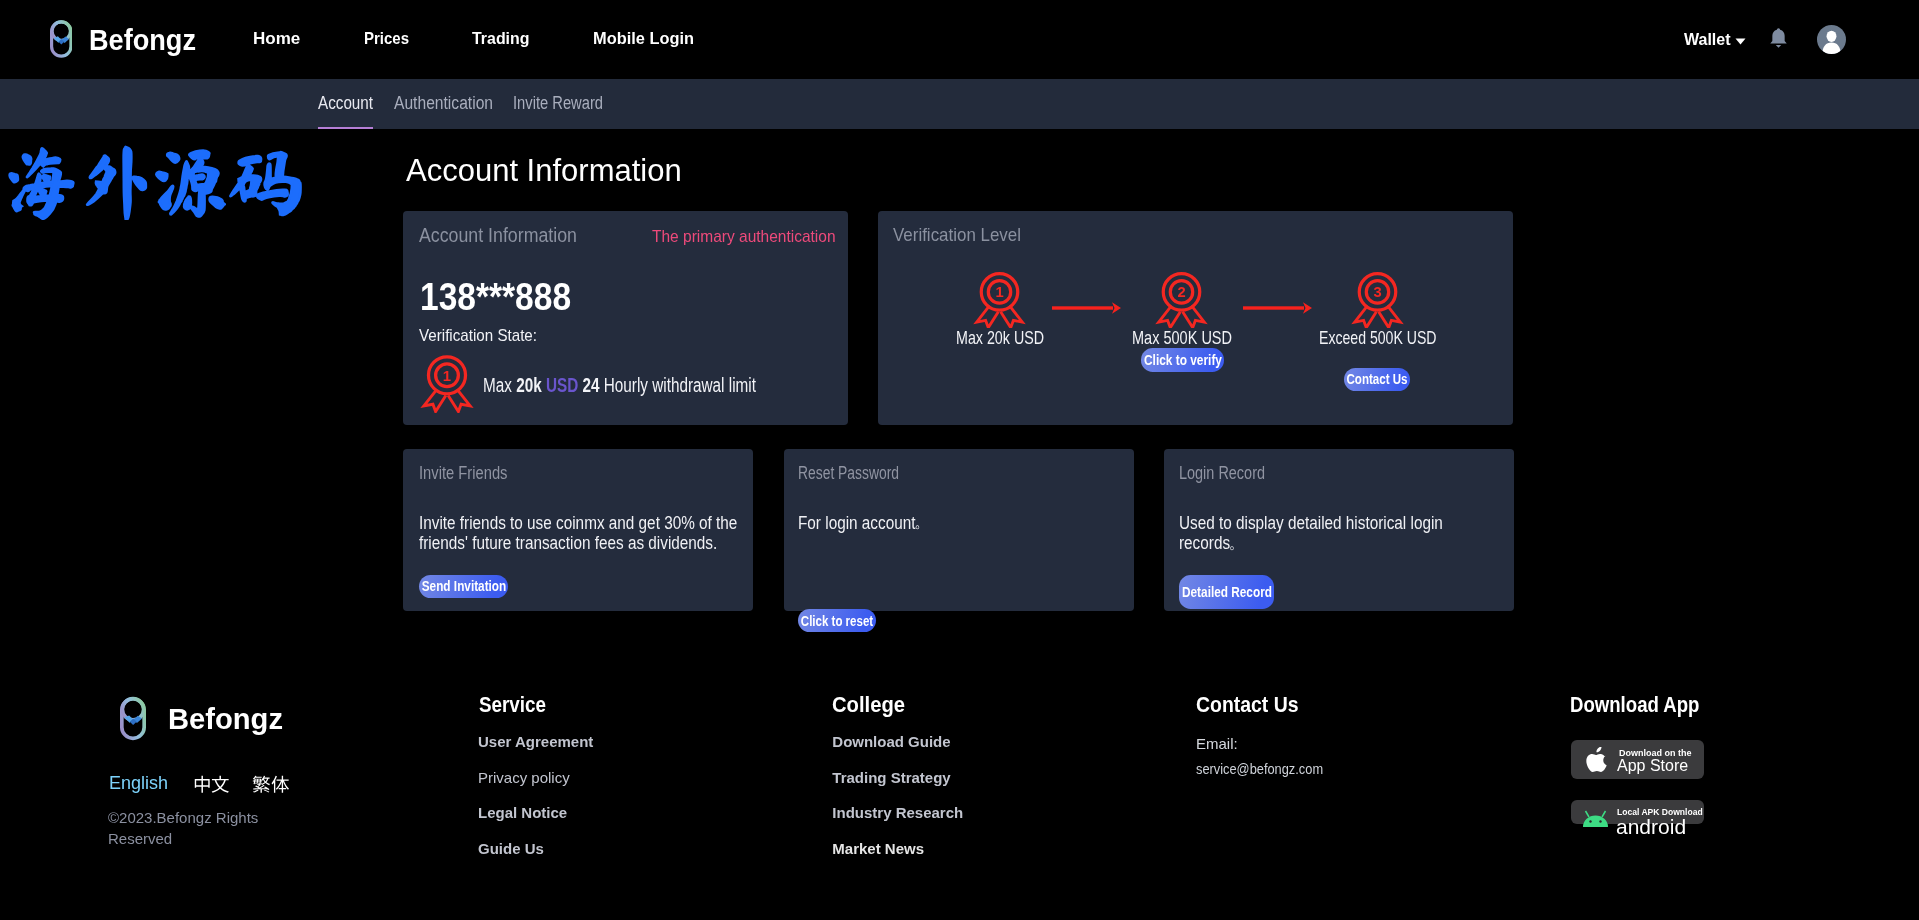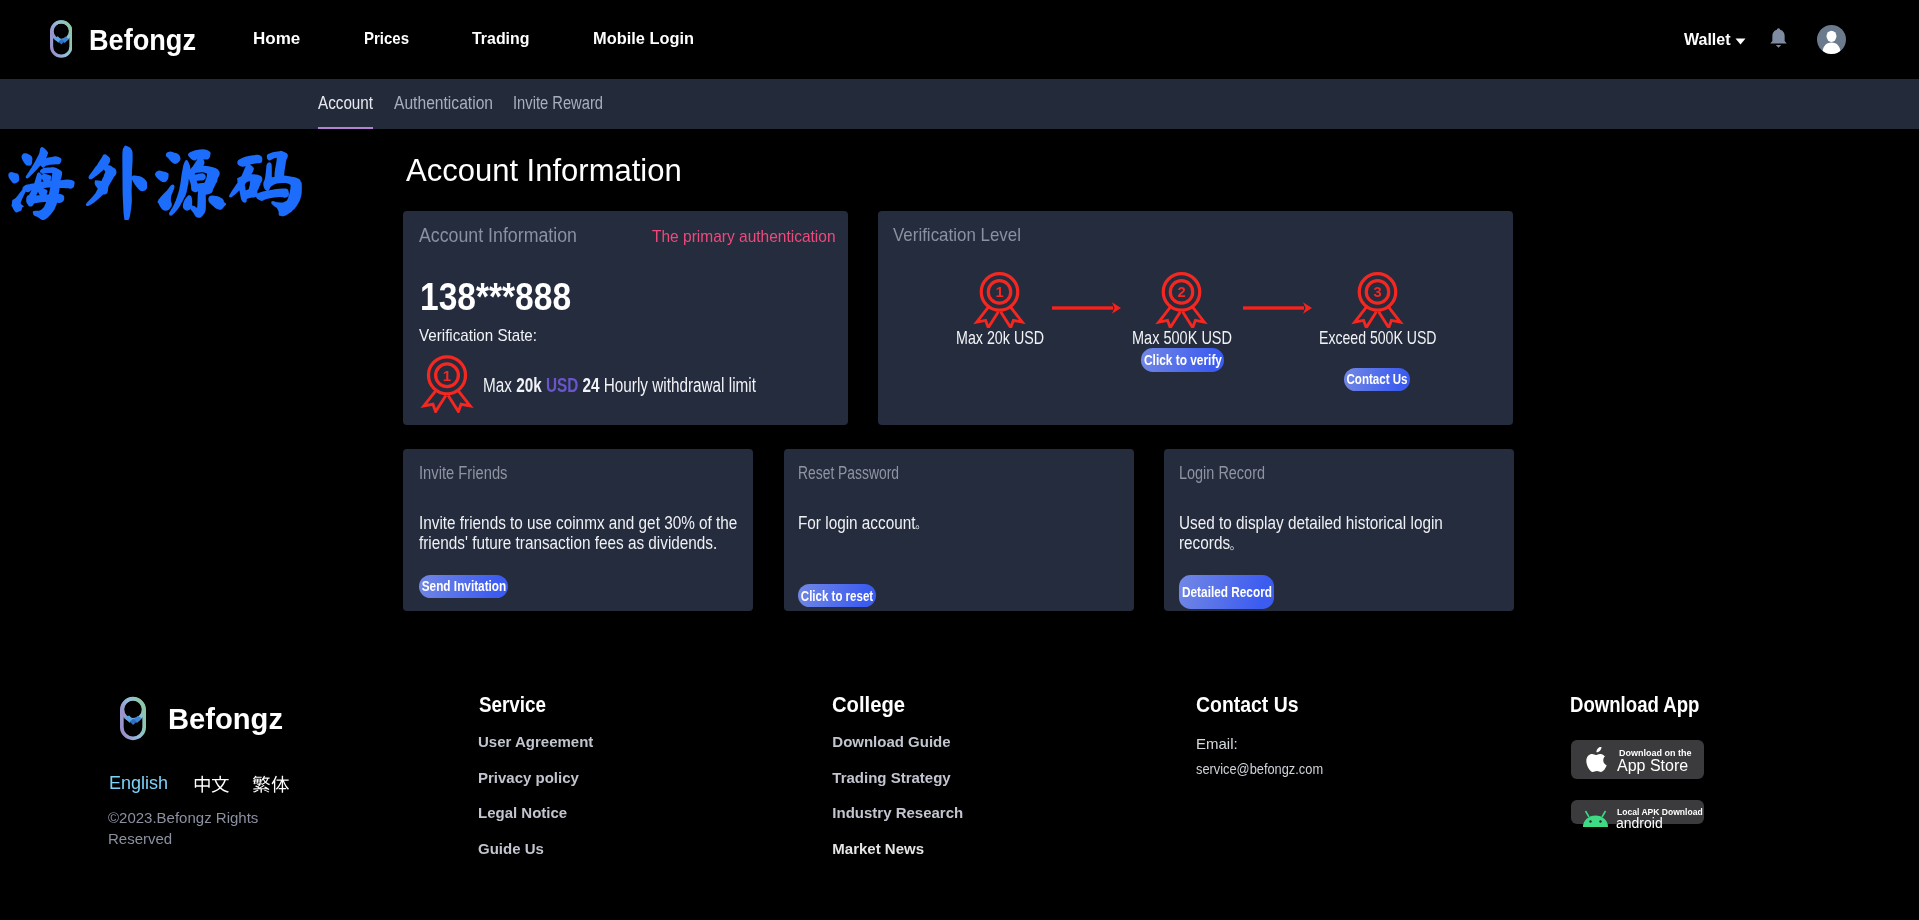--- a/index.html
+++ b/index.html
@@ -34,21 +34,21 @@
 <div class="t" style="left:798.3px;top:464.6px;font-size:17.5px;color:#9094a2;line-height:17.5px;transform:scaleX(0.793)">Reset Password</div>
 <div class="t" style="left:1179.3px;top:464.6px;font-size:17.5px;color:#9094a2;line-height:17.5px;transform:scaleX(0.826)">Login Record</div>
 <div class="t" style="left:168px;top:703.5px;font-size:30px;color:#fff;line-height:30px;font-weight:bold;transform:scaleX(0.972)">Befongz</div>
 <div class="t" style="left:109px;top:773.9px;font-size:18px;color:#7dd3fc;line-height:18px">English</div>
 <div class="t" style="left:108px;top:806.5px;font-size:15px;color:#8b90a0;line-height:21.4px">©2023.Befongz Rights<br>Reserved</div>
 <div class="t" style="left:478.5px;top:694.5px;font-size:21.5px;color:#fff;line-height:21.5px;font-weight:bold;transform:scaleX(0.876)">Service</div>
 <div class="t" style="left:832.3px;top:694.5px;font-size:21.5px;color:#fff;line-height:21.5px;font-weight:bold;transform:scaleX(0.940)">College</div>
 <div class="t" style="left:1196px;top:694.5px;font-size:21.5px;color:#fff;line-height:21.5px;font-weight:bold;transform:scaleX(0.903)">Contact Us</div>
 <div class="t" style="left:1570px;top:694.5px;font-size:21.5px;color:#fff;line-height:21.5px;font-weight:bold;transform:scaleX(0.865)">Download App</div>
 <div class="t" style="left:478px;top:734.0px;font-size:15px;color:#c2c5cf;line-height:15px;font-weight:bold">User Agreement</div>
-<div class="t" style="left:478px;top:769.5px;font-size:15px;color:#c2c5cf;line-height:15px;font-weight:bold">Privacy policy</div>
+<div class="t" style="left:478px;top:769.5px;font-size:15px;color:#c2c5cf;line-height:15px;font-weight:normal">Privacy policy</div>
 <div class="t" style="left:478px;top:805.0px;font-size:15px;color:#c2c5cf;line-height:15px;font-weight:bold">Legal Notice</div>
 <div class="t" style="left:478px;top:840.5px;font-size:15px;color:#c2c5cf;line-height:15px;font-weight:bold">Guide Us</div>
 <div class="t" style="left:832.3px;top:734.0px;font-size:15px;color:#c2c5cf;line-height:15px;font-weight:bold">Download Guide</div>
 <div class="t" style="left:832.3px;top:769.5px;font-size:15px;color:#c2c5cf;line-height:15px;font-weight:bold">Trading Strategy</div>
 <div class="t" style="left:832.3px;top:805.0px;font-size:15px;color:#c2c5cf;line-height:15px;font-weight:bold">Industry Research</div>
 <div class="t" style="left:832.3px;top:840.5px;font-size:15px;color:#e5e5e5;line-height:15px;font-weight:bold">Market News</div>
 <div class="t" style="left:1196px;top:735.7px;font-size:15px;color:#d5d8dd;line-height:15px">Email:</div>
 <div class="t" style="left:1196px;top:762.4px;font-size:14px;color:#cfd3da;line-height:14px;transform:scaleX(0.916)">service@befongz.com</div>
 <div style="position:absolute;left:318px;top:126.5px;width:55px;height:2.5px;background:#b57fd6"></div>
 <svg style="position:absolute;left:1735px;top:38px" width="11" height="7" viewBox="0 0 11 7">
@@ -173,21 +173,21 @@
     </svg></div>
 <div style="position:absolute;left:1141px;top:348px;width:83px;height:23.5px;background:linear-gradient(105deg,#7388e4 0%,#3c5cf0 85%);border-radius:11.75px;overflow:hidden">
     <div style="position:absolute;left:50%;top:50%;transform:translate(-50%,-52%) scaleX(0.849);font-size:14px;font-weight:bold;color:#fff;white-space:nowrap">Click to verify</div>
   </div>
 <div style="position:absolute;left:1344px;top:367.5px;width:66px;height:23.5px;background:linear-gradient(105deg,#7388e4 0%,#3c5cf0 85%);border-radius:11.75px;overflow:hidden">
     <div style="position:absolute;left:50%;top:50%;transform:translate(-50%,-52%) scaleX(0.825);font-size:14px;font-weight:bold;color:#fff;white-space:nowrap">Contact Us</div>
   </div>
 <div style="position:absolute;left:418.8px;top:574.6px;width:89.5px;height:23.2px;background:linear-gradient(105deg,#7388e4 0%,#3c5cf0 85%);border-radius:11.6px;overflow:hidden">
     <div style="position:absolute;left:50%;top:50%;transform:translate(-50%,-52%) scaleX(0.842);font-size:14px;font-weight:bold;color:#fff;white-space:nowrap">Send Invitation</div>
   </div>
-<div style="position:absolute;left:798.3px;top:584px;width:77.3px;height:23.2px;background:linear-gradient(105deg,#7388e4 0%,#3c5cf0 85%);border-radius:11.6px;overflow:hidden">
+<div style="position:absolute;left:798.3px;top:609px;width:77.3px;height:23.2px;background:linear-gradient(105deg,#7388e4 0%,#3c5cf0 85%);border-radius:11.6px;overflow:hidden">
     <div style="position:absolute;left:50%;top:50%;transform:translate(-50%,-52%) scaleX(0.822);font-size:14px;font-weight:bold;color:#fff;white-space:nowrap">Click to reset</div>
   </div>
 <div style="position:absolute;left:1179.3px;top:574.6px;width:95px;height:34px;background:linear-gradient(105deg,#7388e4 0%,#3c5cf0 85%);border-radius:11.6px;overflow:hidden">
     <div style="position:absolute;left:50%;top:50%;transform:translate(-50%,-52%) scaleX(0.844);font-size:14px;font-weight:bold;color:#fff;white-space:nowrap">Detailed Record</div>
   </div>
 <svg style="position:absolute;left:192.5px;top:774.5px" width="18.5" height="18.5" viewBox="0 0 1000 1000">
     <g transform="translate(0,880) scale(1,-1)">
       <path d="M458 840V661H96V186H171V248H458V-79H537V248H825V191H902V661H537V840ZM171 322V588H458V322ZM825 322H537V588H825Z" fill="#fff"></path>
     </g>
   </svg>
@@ -215,13 +215,13 @@
 </div>
 <div style="position:absolute;left:1571px;top:800px;width:133px;height:24px;background:#3b3b3d;border-radius:6px">
 <svg style="position:absolute;left:10px;top:7px" width="29" height="21" viewBox="0 0 29 21">
 <path d="M2 20 a12.5 11.5 0 0 1 25 0 z" fill="#3ddc84"></path>
 <line x1="8" y1="10" x2="4.5" y2="4" stroke="#3ddc84" stroke-width="1.5"></line>
 <line x1="21" y1="10" x2="24.5" y2="4" stroke="#3ddc84" stroke-width="1.5"></line>
 <circle cx="9.5" cy="14.5" r="1.2" fill="#2a2a2c"></circle>
       <circle cx="19.5" cy="14.5" r="1.2" fill="#2a2a2c"></circle>
     </svg>
 <div style="position:absolute;left:46px;top:6.5px;font-size:9px;color:#fff;font-weight:bold;white-space:nowrap;transform:scaleX(0.95);transform-origin:left">Local APK Download</div>
-<div style="position:absolute;left:45px;top:15px;font-size:14px;color:#fff;white-space:nowrap">android</div>
+<div style="position:absolute;left:45px;top:15px;font-size:21px;color:#fff;white-space:nowrap">android</div>
 </div>
 </body></html>

